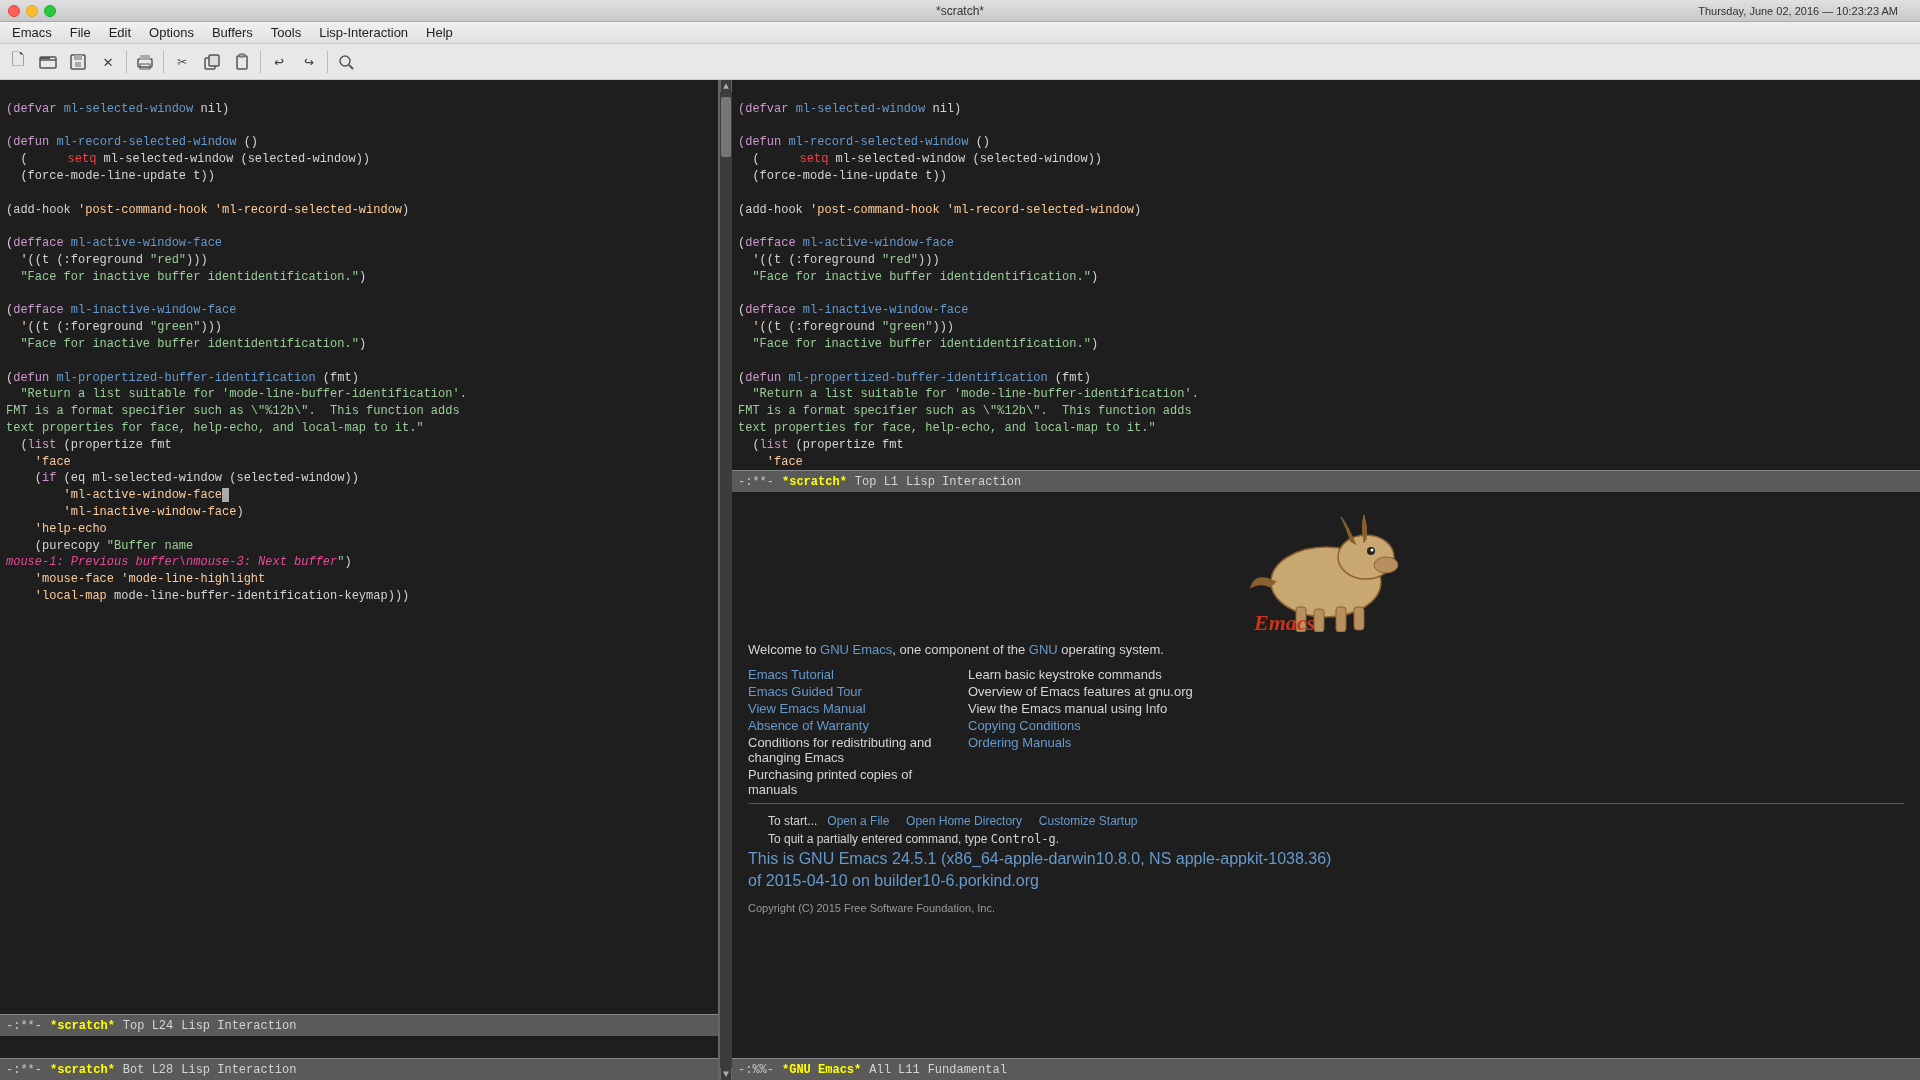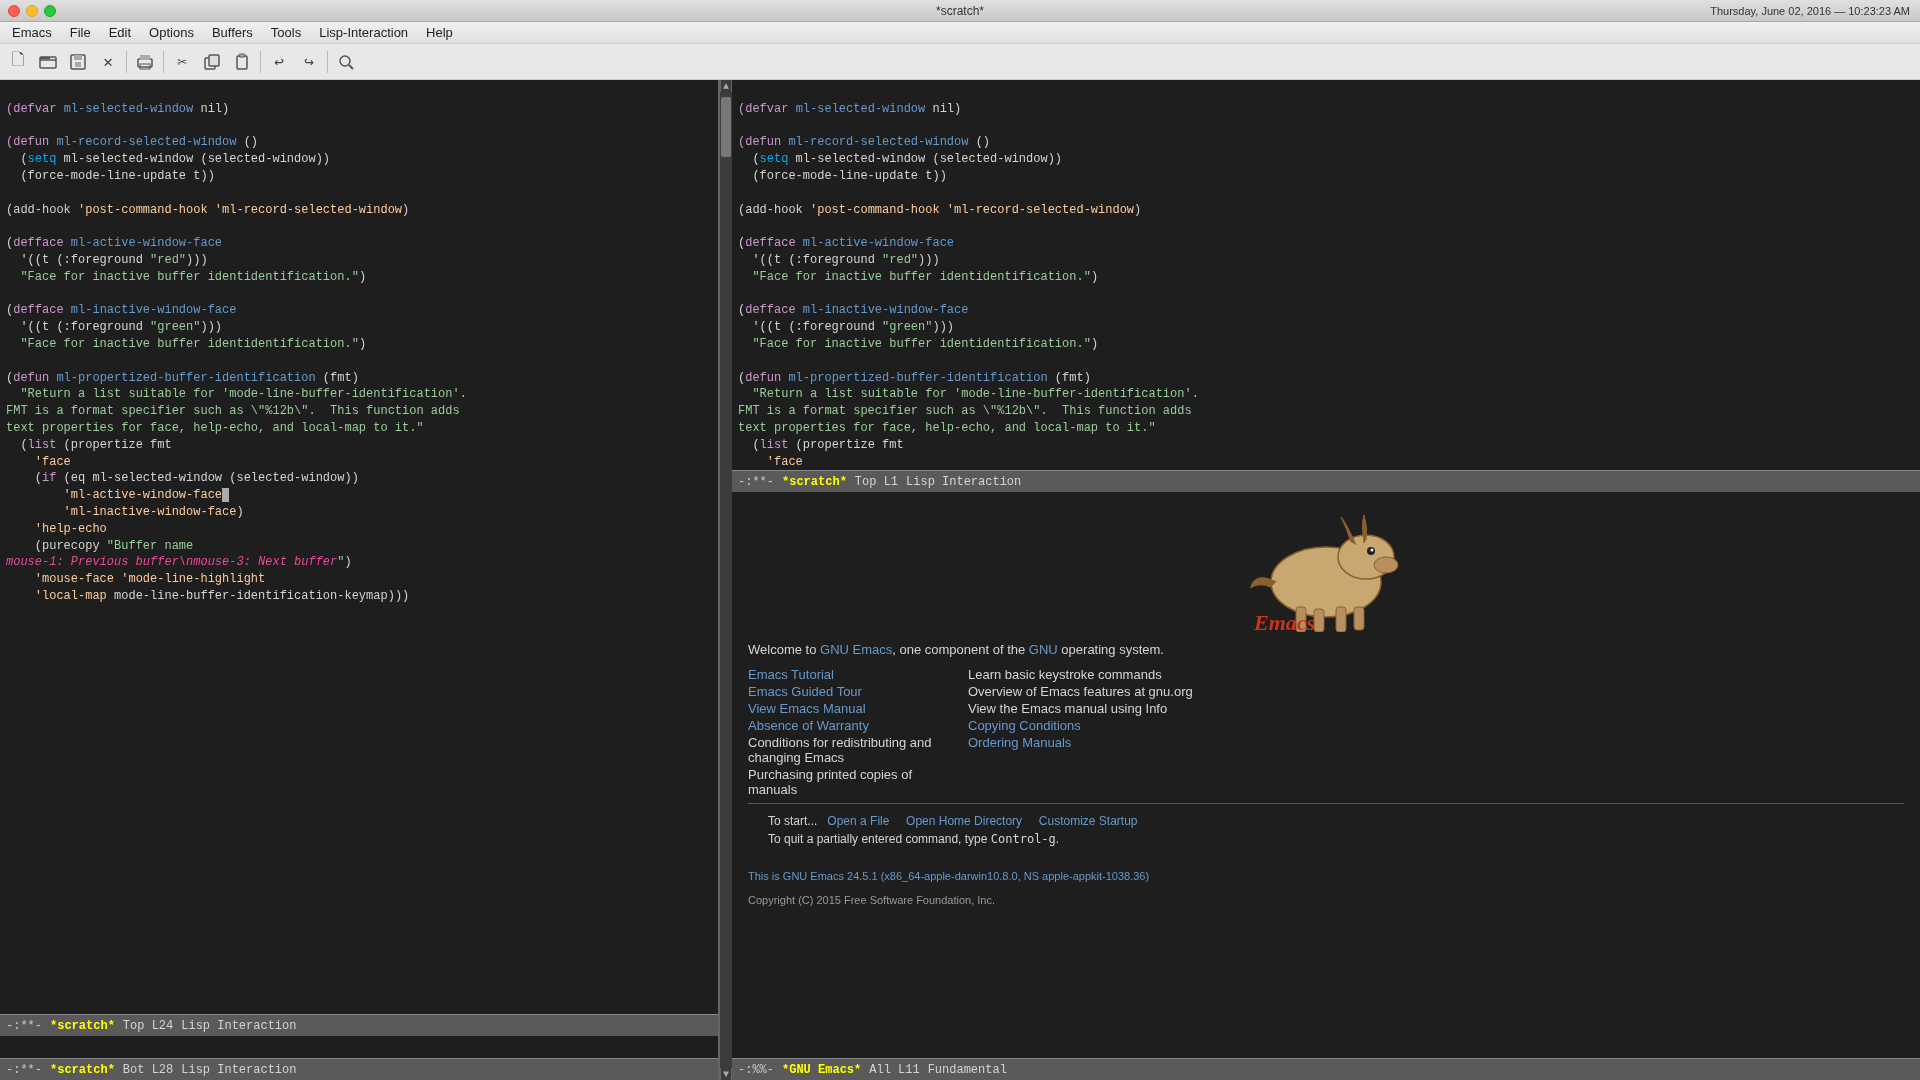--- a/index.html
+++ b/index.html
@@ -28,21 +28,21 @@
       width: 12px; height: 12px; border-radius: 50%; display: inline-block;
     }
     .tl-close { background: #ff5f56; border: 1px solid #e0433a; }
     .tl-min { background: #ffbd2e; border: 1px solid #dea123; }
     .tl-max { background: #27c93f; border: 1px solid #1aab29; }
     #titlebar-title {
       position: absolute; left: 50%; transform: translateX(-50%);
       font-size: 12px; color: #333; font-family: -apple-system, sans-serif;
     }
     #titlebar-right {
-      position: absolute; right: 10px; display: flex; align-items: flex-end; gap: 8px;
+      position: absolute; right: 22px; display: flex; align-items: flex-end; gap: 8px;
       font-size: 11px; color: #333; font-family: -apple-system, sans-serif;
     }
 
     
     #menubar {
       height: 22px;
       background: linear-gradient(to bottom, #f0f0f0, #e0e0e0);
       display: flex;
       align-items: center;
       padding: 0 4px;
@@ -215,37 +215,37 @@
     .welcome-start {
       font-family: -apple-system, sans-serif;
       font-size: 12px;
       color: #d4d4d4;
       margin-top: 4px;
       margin-left: 20px;
     }
 
     .welcome-version {
       font-family: -apple-system, sans-serif;
-      font-size: 11px;
+      font-size: 16px;
       color: #6699cc;
-      margin-top: 24px;
+      margin-top: 4px;
     }
 
     .welcome-copyright {
       font-family: -apple-system, sans-serif;
       font-size: 11px;
       color: #999;
       margin-top: 12px;
     }
 
     
     .kw-defvar { color: #cc99cd; }
     .kw-defun { color: #cc99cd; }
     .kw-defface { color: #cc99cd; }
-    .kw-setq { color: #0ea5e9; }
+    .kw-setq { color: #ef4444; margin-left: 40px; }
     .kw-list { color: #cc99cd; }
     .kw-if { color: #cc99cd; }
     .fn-name { color: #6699cc; }
     .string { color: #99cc99; }
     .symbol { color: #ffcc99; }
     .cursor-pos { background: #aaaaaa; color: #000; }
     .mouse-line { color: #ec4899; font-style: italic; }
 
     
     #right-code {
@@ -519,20 +519,23 @@
           &nbsp;&nbsp;&nbsp;
           <span class="wl-link">Customize Startup</span>
         </div>
         <div class="welcome-start">
           To quit a partially entered command, type <code>Control-g</code>.
         </div>
 
         <div class="welcome-version">
           This is GNU Emacs 24.5.1 (x86_64-apple-darwin10.8.0, NS apple-appkit-1038.36)
         </div>
+        <div class="welcome-version">
+          of 2015-04-10 on builder10-6.porkind.org
+        </div>
         <div class="welcome-copyright">
           Copyright (C) 2015 Free Software Foundation, Inc.
         </div>
       </div>
 
       <div class="mode-line">
         <span class="mode-line-status">-:%%-</span>
         <span class="mode-line-buffer">*GNU Emacs*</span>
         <span class="mode-line-info">All L11</span>
         <span class="mode-line-info">Fundamental</span>

